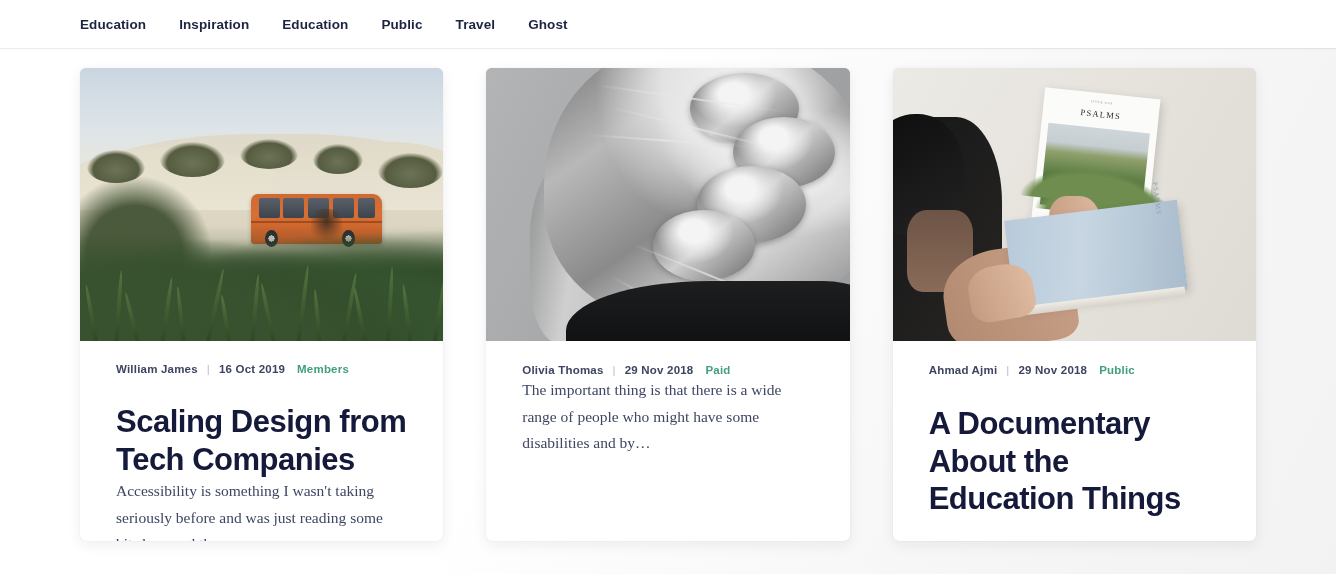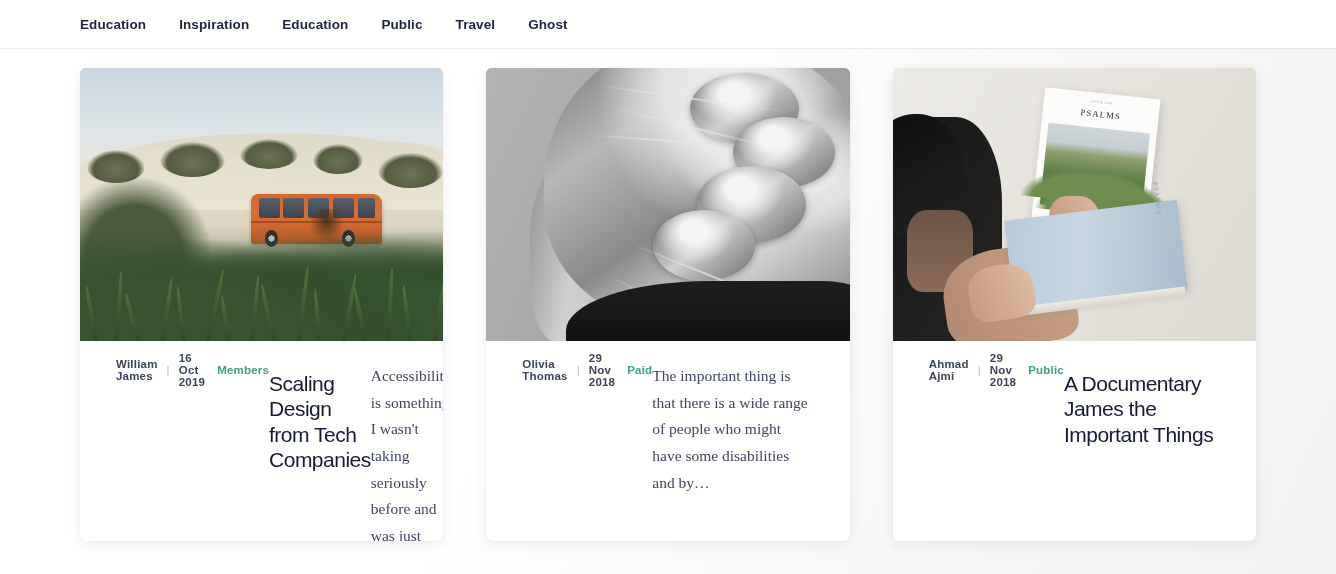--- a/index.html
+++ b/index.html
@@ -61,21 +61,21 @@
     width:100%;
     height:273px;
     position:relative;
     overflow:hidden;
     flex:none;
     background:#d9d9da;
   }
   .card-body{
     padding:22px 36px 0 36px;
     display:flex;
-    flex-direction:row;
+    flex-direction:column;
     flex:1;
     overflow:hidden;
   }
   .meta{
     display:flex;
     align-items:center;
     font-size:11.5px;
     font-weight:700;
     color:#3c4560;
     letter-spacing:.2px;
@@ -86,24 +86,24 @@
     font-weight:400;
     margin:0 9px;
   }
   .meta .date{ color:#3c4560; }
   .meta .visibility{
     color:#41a07a;
     margin-left:12px;
     font-weight:700;
   }
   .card-title{
-    margin-top:8px;
-    font-size:21px;
+    margin-top:28px;
+    font-size:31px;
     line-height:1.21;
-    font-weight:400;
+    font-weight:700;
     letter-spacing:-.5px;
     color:#15193a;
   }
   .card-excerpt{
     font-family:"Liberation Serif", serif;
     font-size:15.5px;
     line-height:1.72;
     color:#3e4662;
   }
 
@@ -443,17 +443,17 @@
       </div>
       <div class="hand-low"></div>
     </div>
     <div class="card-body">
       <div class="meta">
         <span>Ahmad Ajmi</span>
         <span class="sep">|</span>
         <span class="date">29 Nov 2018</span>
         <span class="visibility">Public</span>
       </div>
-      <h2 class="card-title">A Documentary James the Important Things</h2>
+      <h2 class="card-title">A Documentary About the Education Things</h2>
     </div>
   </article>
 
 </main>
 
 </body></html>

